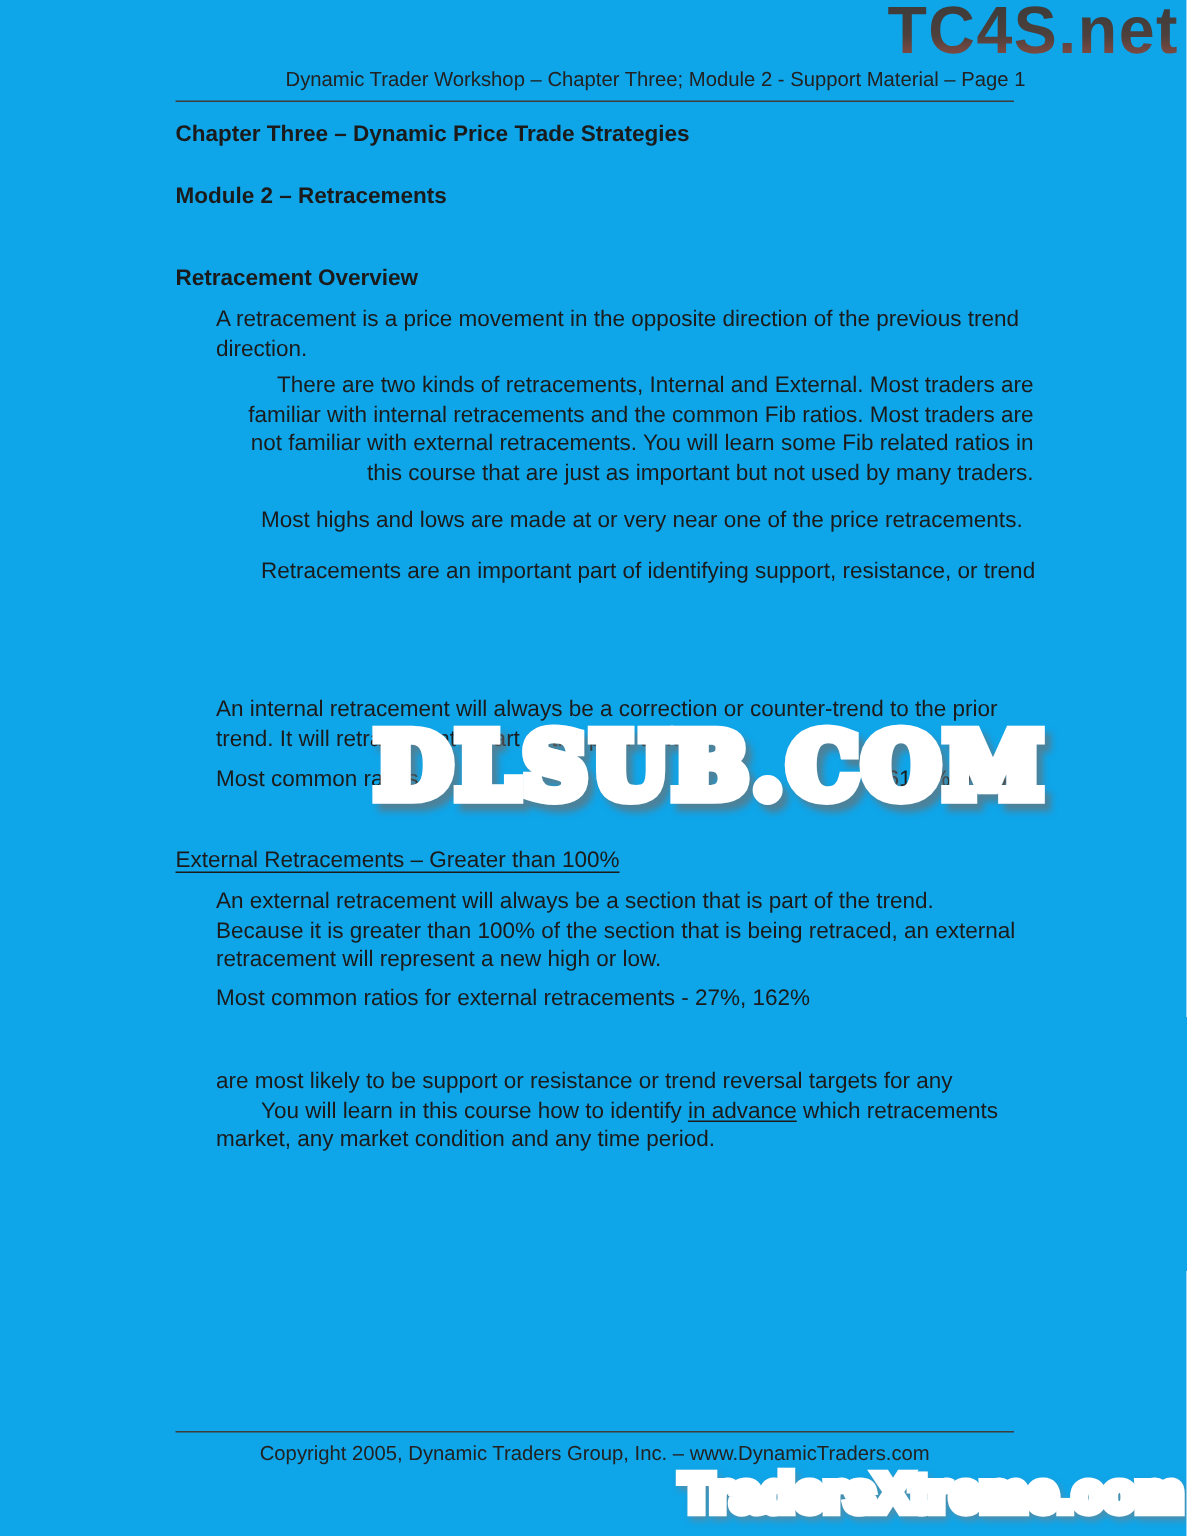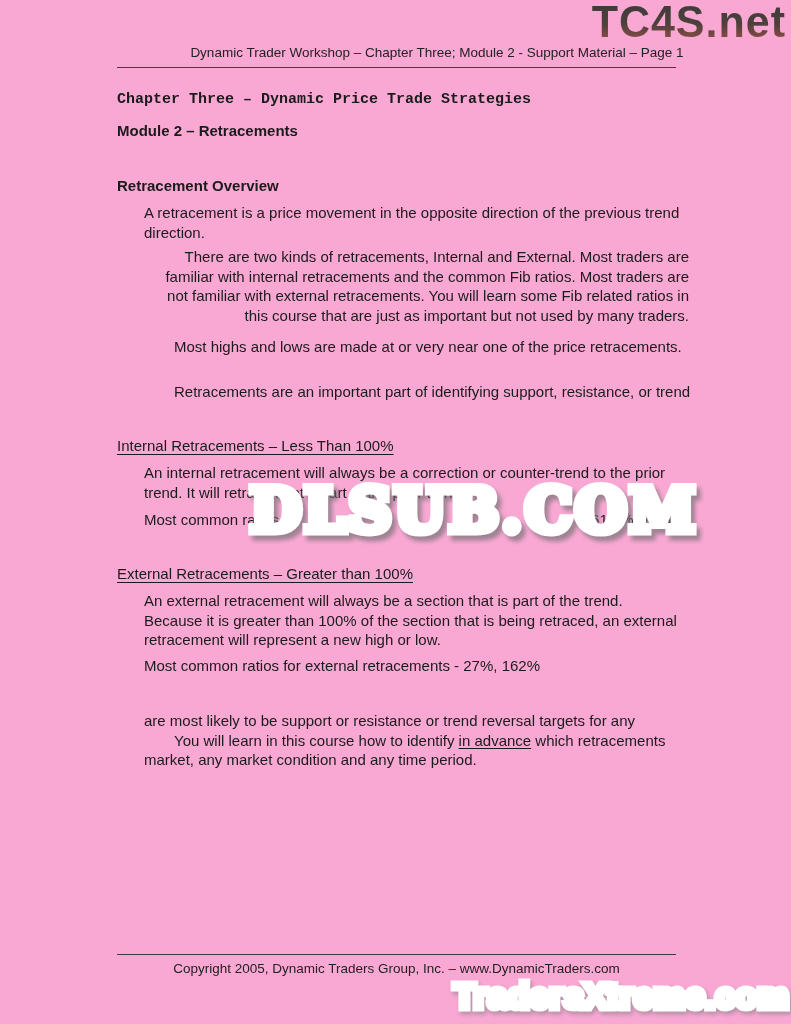--- a/index.html
+++ b/index.html
@@ -1,20 +1,20 @@
 <!DOCTYPE html>
 <html><head>
 <meta charset="utf-8">
 <style>
   html, body { margin: 0; padding: 0; background: #ffffff; }
   .page {
     position: relative;
     width: 791px;
     height: 1024px;
-    background: #f9a8d4;
+    background: #0ea5e9;
     overflow: hidden;
     font-family: "Liberation Sans", sans-serif;
     color: #1b1b1b;
   }
   .abs { position: absolute; }
 
   
   .tc4s {
     top: -4px; right: 5px;
     font-size: 43px;
@@ -91,27 +91,27 @@
   }
 
   
   .blk { left: 117px; width: 572px; font-size: 15px; line-height: 19.5px; }
   .bold { font-weight: bold; }
   .ln { white-space: nowrap; margin-left: 27px; }
   .ind { padding-left: 30px; }
   .uh { text-decoration: underline; text-underline-offset: 3px; }
   .u  { text-decoration: underline; text-underline-offset: 2px; }
 
-  .b-title    { top: 90px; font-family: Liberation Mono, monospace; }
+  .b-title    { top: 80px; }
   .b-subtitle { top: 121px; }
   .b-ovh      { top: 176px; }
   .b-ovp1     { top: 203px; }
   .b-ovp2     { top: 247px; text-align: right; }
   .b-ovp3     { top: 337px; }
-  .b-ovp4     { top: 382px; text-align: center; }
+  .b-ovp4     { top: 371px; text-align: center; }
   .b-inth     { top: 436px; }
   .b-intp1    { top: 463px; }
   .b-intr     { top: 510px; }
   .b-exth     { top: 564px; }
   .b-extp1    { top: 591px; }
   .b-extr     { top: 656px; }
   .b-close    { top: 711px; }
 
   .spacer { display: inline-block; width: 312px; }
 </style>
@@ -143,23 +143,20 @@
   </div>
 
   <div class="abs blk b-ovp3">
     <div class="ln ind">Most highs and lows are made at or very near one of the price retracements.</div>
   </div>
 
   <div class="abs blk b-ovp4">
     <div class="ln ind">Retracements are an important part of identifying support, resistance, or trend</div>
   </div>
 
-  <div class="abs blk b-inth">
-    <span class="uh">Internal Retracements – Less Than 100%</span>
-  </div>
 
   <div class="abs blk b-intp1">
     <div class="ln">An internal retracement will always be a correction or counter-trend to the prior</div>
     <div class="ln">trend. It will retracement a part of the prior trend.</div>
   </div>
 
   <div class="abs blk b-intr">
     <div class="ln"><span>Most common ratios</span><span class="spacer"></span><span>61.8%, 78.6%</span></div>
   </div>
 

